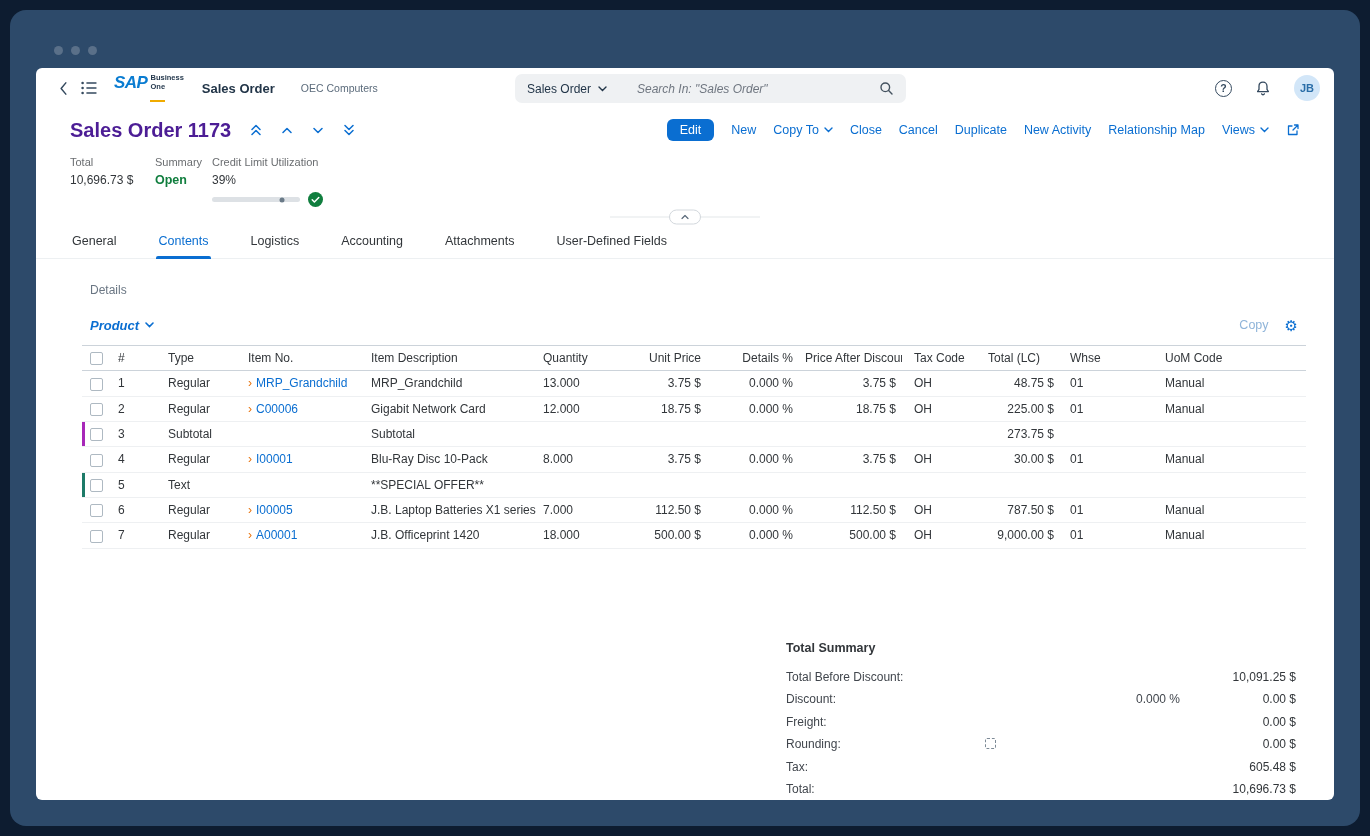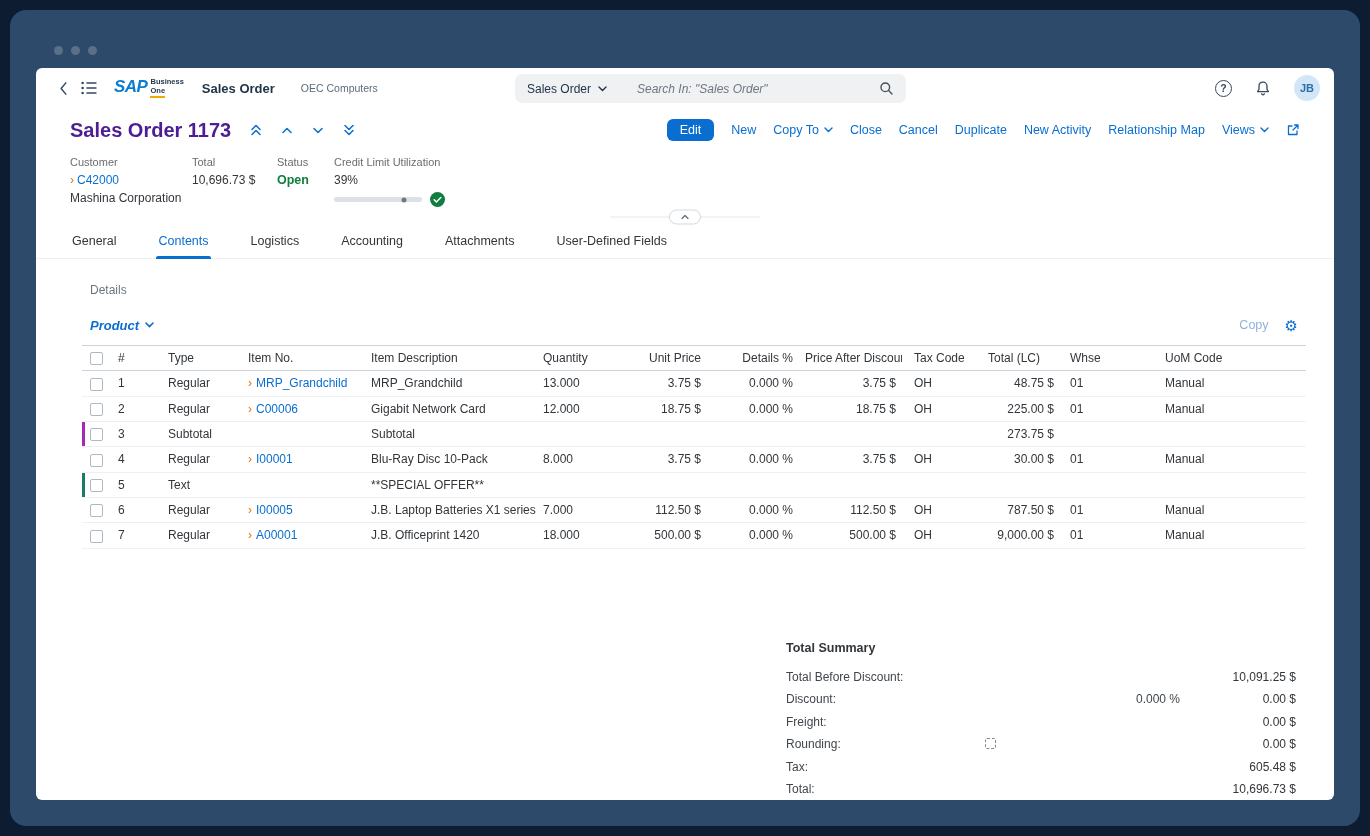--- a/index.html
+++ b/index.html
@@ -12,21 +12,21 @@
 
   .app { position:absolute; left:26px; right:26px; top:58px; bottom:26px; background:#fff; border-radius:6px; overflow:hidden; color:#32363a; }
 
   
   .shellbar { height:40px; display:flex; align-items:center; padding:0 14px; position:relative; }
   .icon-btn { width:26px; height:26px; display:flex; align-items:center; justify-content:center; color:#354a5f; cursor:pointer; flex:none; }
   .logo { display:flex; align-items:flex-start; gap:3px; margin-left:12px; }
   .logo-sap { font-size:17px; font-weight:700; font-style:italic; color:#0a7cd1; letter-spacing:-0.5px; line-height:1; }
   .logo-right { display:flex; flex-direction:column; margin-top:0; }
   .logo-biz { font-size:7.5px; font-weight:700; color:#24384d; line-height:1.15; }
-  .logo-one { font-size:7.5px; font-weight:700; color:#24384d; line-height:1.15; border-bottom:2px solid #f0ab00; padding-bottom:1px; align-self:flex-start; }
+  .logo-one { font-size:7.5px; font-weight:700; color:#24384d; line-height:1.15; border-bottom:2px solid #f0ab00; padding-bottom:9px; align-self:flex-start; }
   .app-title { margin-left:18px; font-size:13px; font-weight:700; color:#223548; }
   .company { margin-left:26px; font-size:10.5px; color:#5b6b7b; }
 
   .searchbox { position:absolute; left:479px; top:6px; width:391px; height:29px; background:#eff1f3; border-radius:7px; display:flex; align-items:center; padding:0 12px; }
   .search-scope { display:flex; align-items:center; gap:7px; font-size:12px; color:#223548; width:110px; cursor:pointer; flex:none; }
   .search-input { flex:1; border:none; background:transparent; outline:none; font-size:12px; font-style:italic; color:#32363a; font-family:inherit; min-width:0; }
   .search-input::placeholder { color:#6f7680; font-style:italic; opacity:1; }
   .search-mag { color:#44525f; display:flex; flex:none; }
 
   .shell-right { margin-left:auto; display:flex; align-items:center; gap:18px; }
@@ -214,34 +214,26 @@
           <span class="action-link">
             <svg width="14" height="14" viewBox="0 0 14 14">
                 <path d="M6 3H2.5v8.5H11V8" fill="none" stroke="currentColor" stroke-width="1.3" stroke-linecap="round" stroke-linejoin="round"></path>
                 <path d="M8.5 2H12v3.5M12 2L7 7" fill="none" stroke="currentColor" stroke-width="1.3" stroke-linecap="round" stroke-linejoin="round"></path>
               </svg>
           </span>
         </span>
       </div>
 
       <div class="info-row">
-        <div class="b-customer">
-          <div class="ib-label">Customer</div>
-          <div class="cust-link">
-            <span class="cust-chev">›</span>
-            <span>C42000</span>
-          </div>
-          <div class="cust-name">Mashina Corporation</div>
-        </div>
         <div class="b-total">
           <div class="ib-label">Total</div>
           <div class="ib-value">10,696.73 $</div>
         </div>
         <div class="b-status">
-          <div class="ib-label">Status</div>
+          <div class="ib-label">Summary</div>
           <div class="status-open">Open</div>
         </div>
         <div>
           <div class="ib-label">Credit Limit Utilization</div>
           <div class="credit-pct">39%</div>
           <div class="credit-row">
             <span class="credit-track">
               <span class="credit-fill"></span>
               <span class="credit-dot"></span>
             </span>

